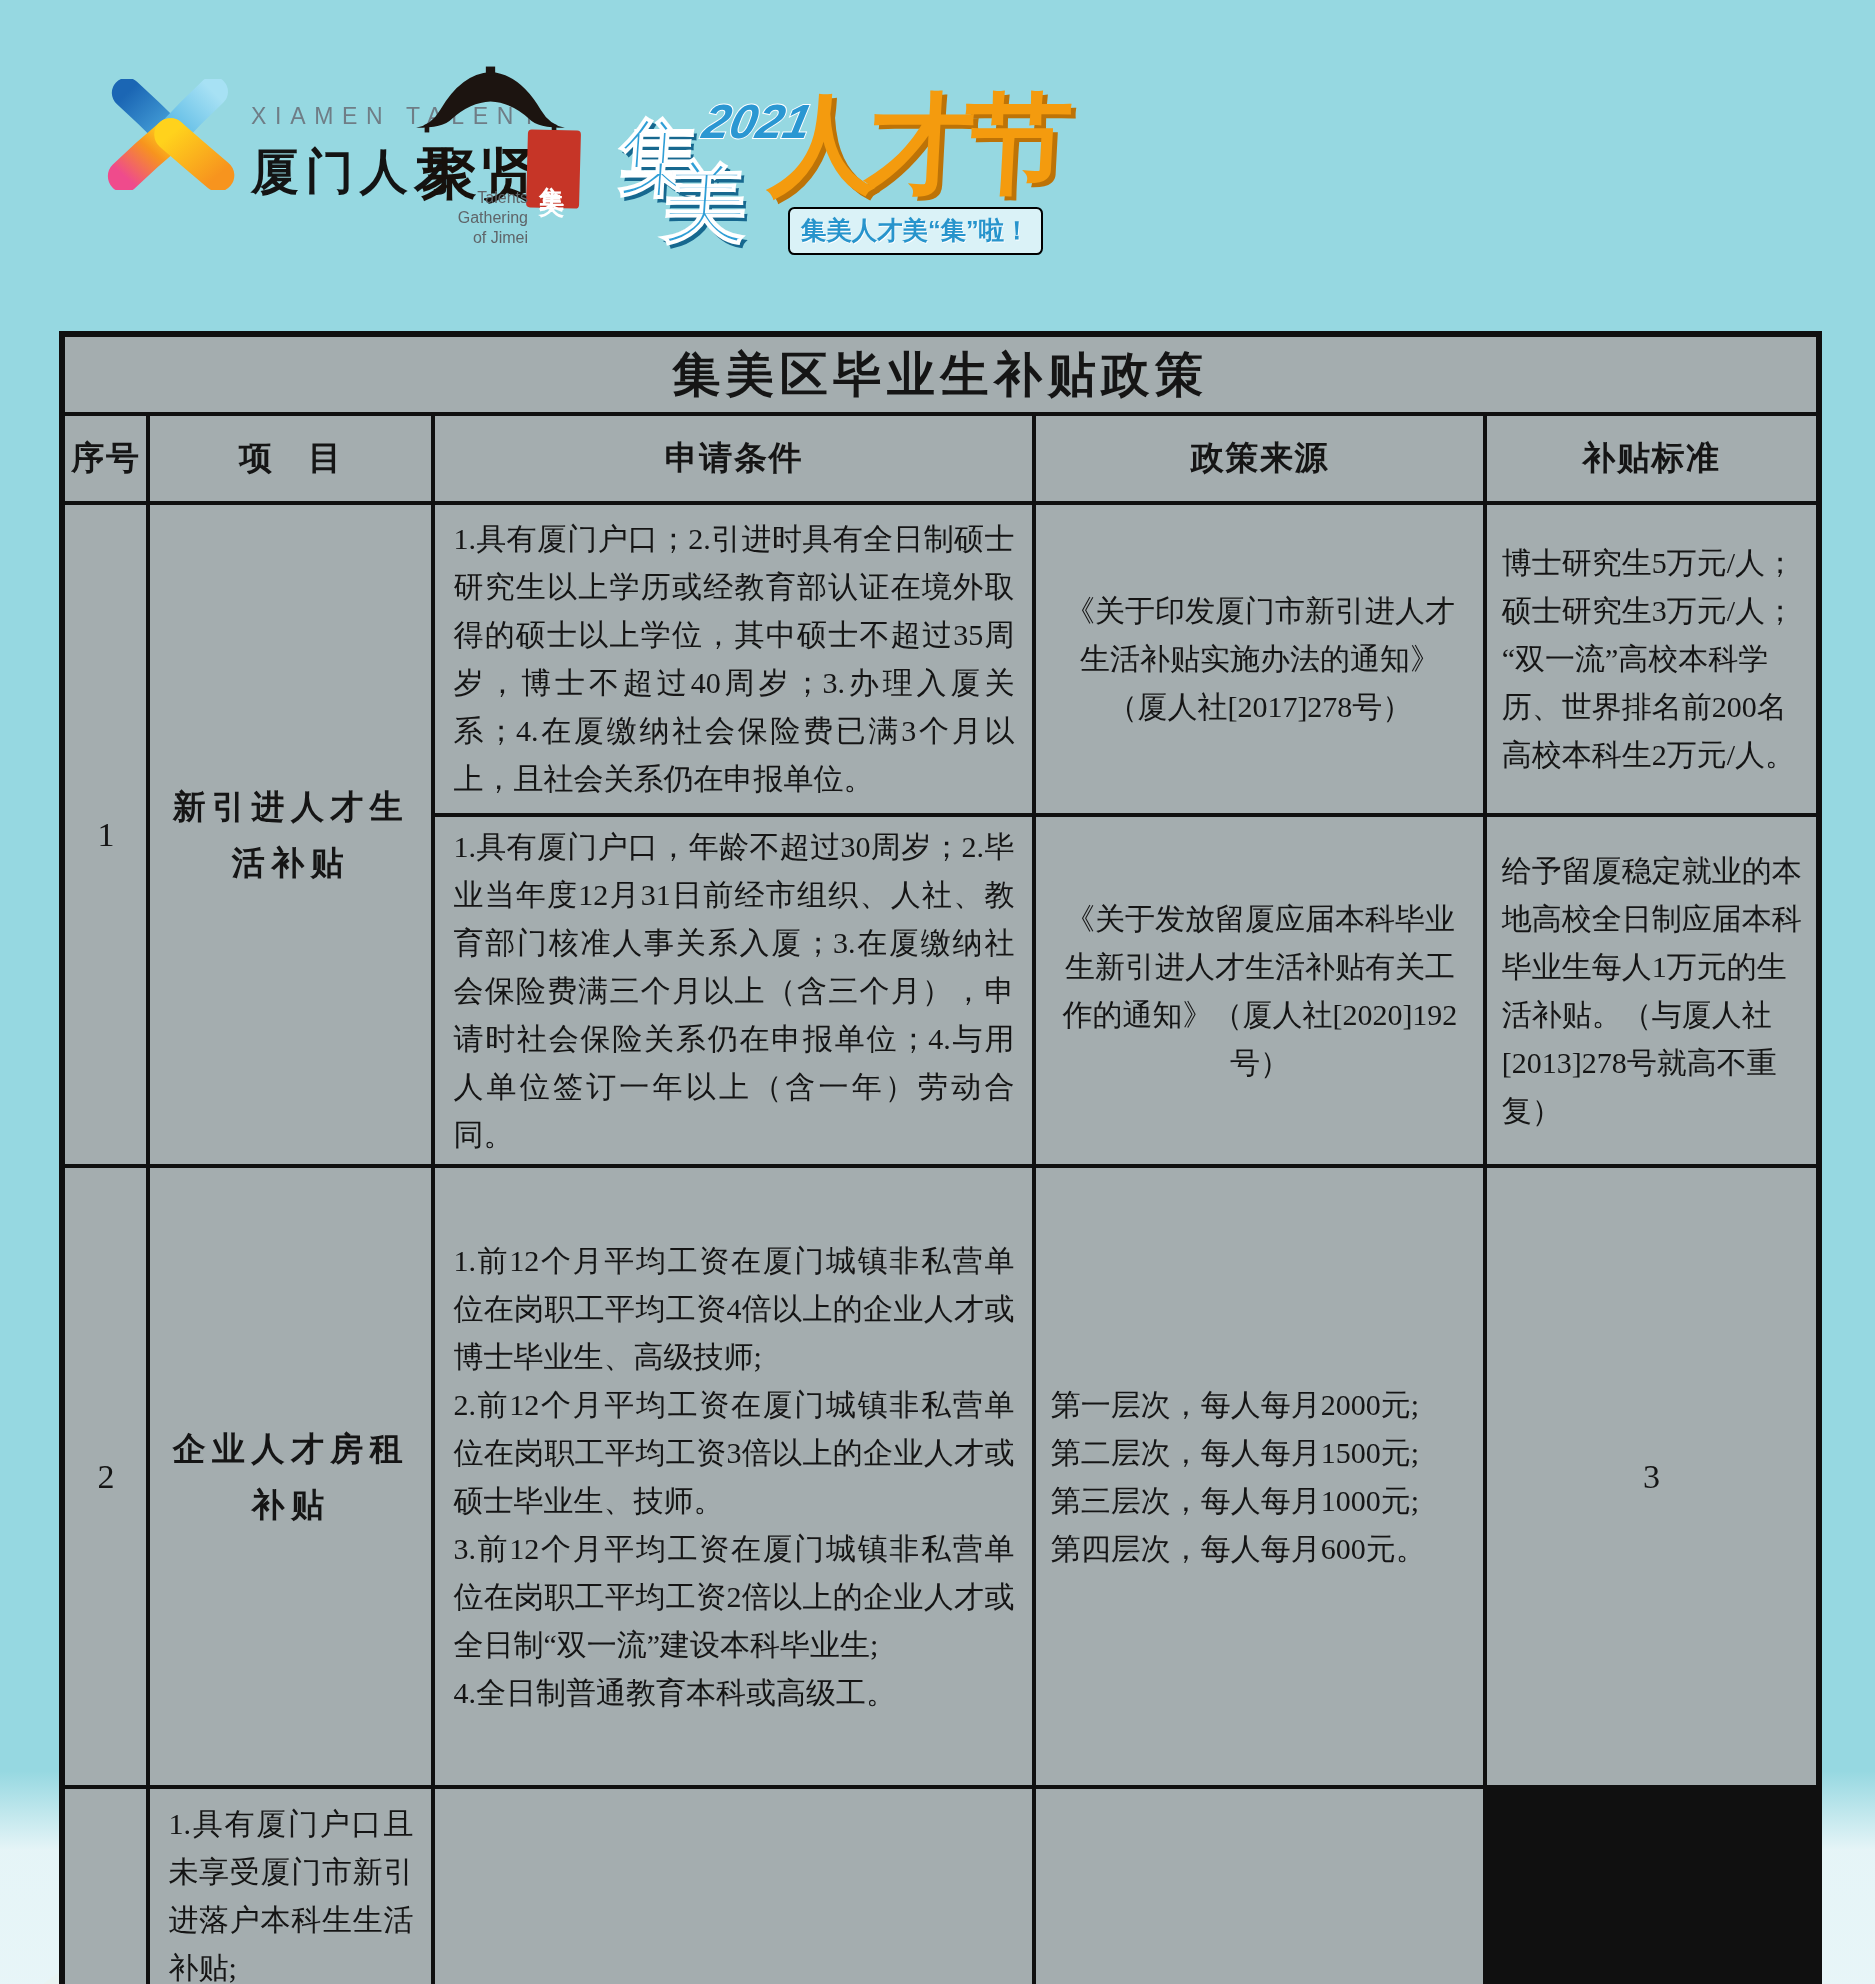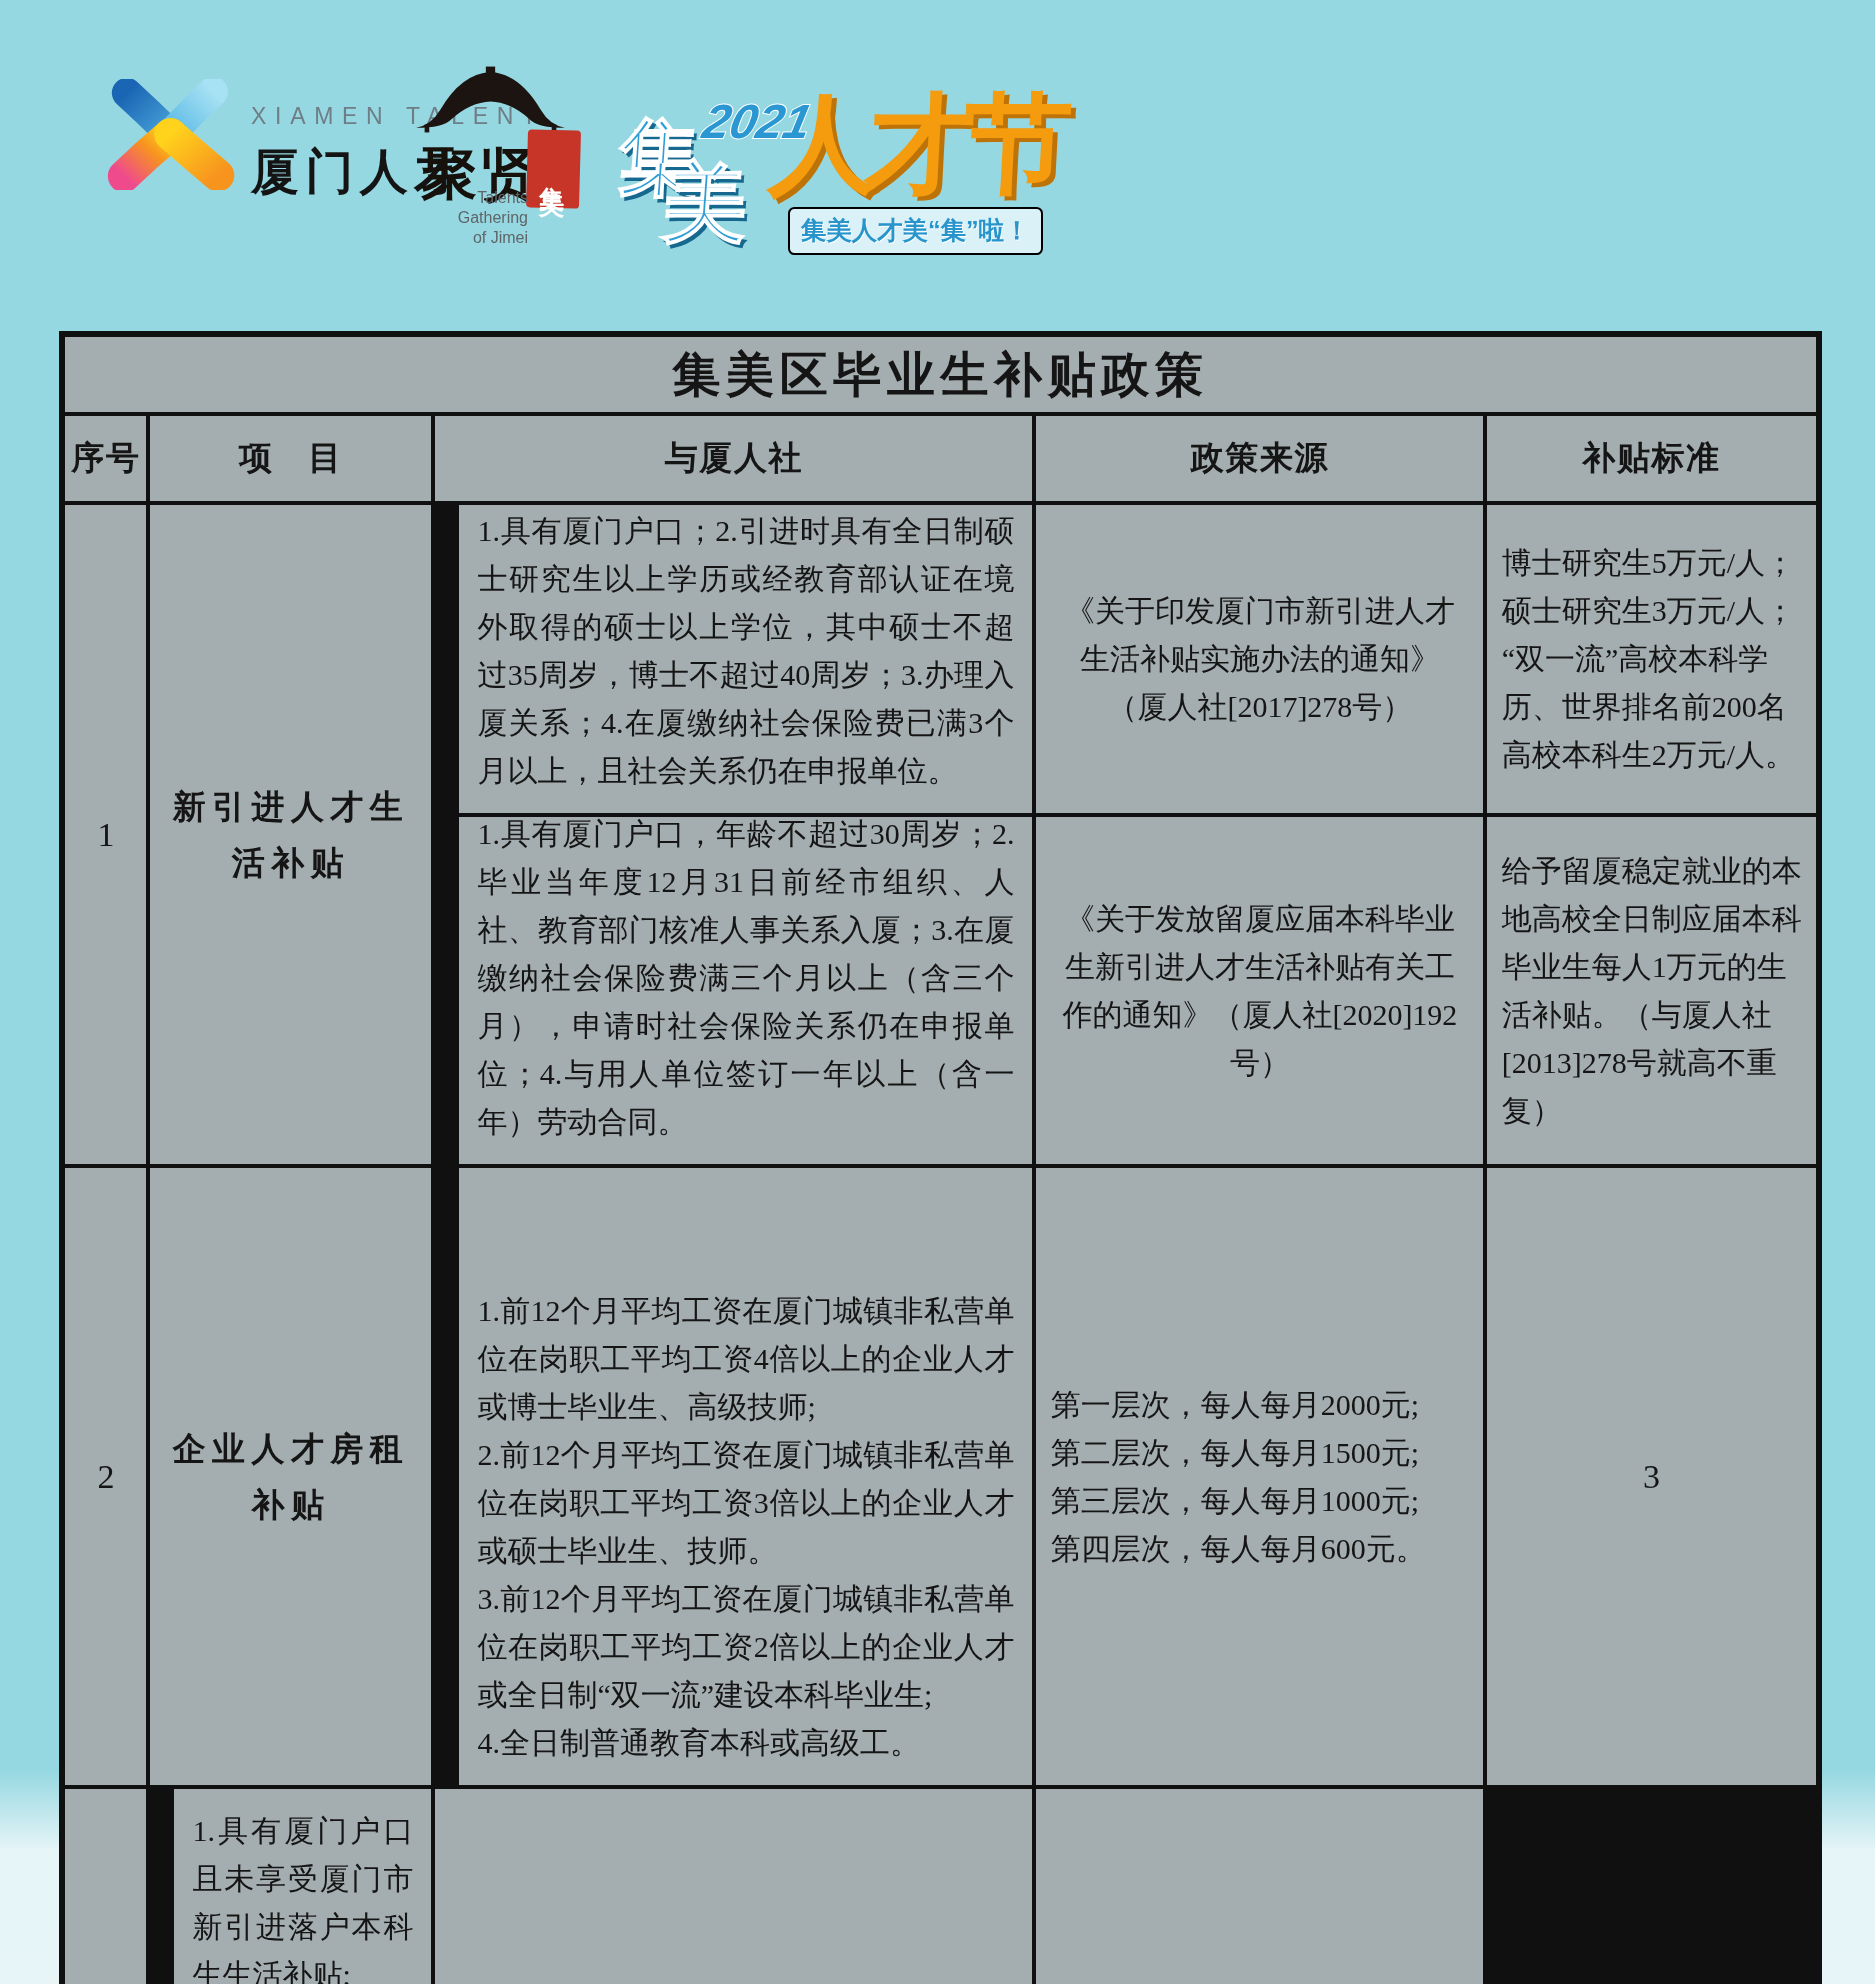--- a/index.html
+++ b/index.html
@@ -40,21 +40,21 @@
      background:#101010;padding:6.4px;display:grid;gap:4px;z-index:10;
      grid-template-columns:81px 281px 597px 447px 1fr;
      grid-template-rows:75px 85px 308px 347px 617px 1fr;}
   .cell{background:rgba(234,247,250,0.68);box-sizing:border-box;color:#151515;}
   .tcell{grid-column:1/-1;display:flex;align-items:center;justify-content:center;
      font-size:48px;font-weight:bold;letter-spacing:5.6px;}
   .hcell{display:flex;align-items:center;justify-content:center;font-size:33px;font-weight:bold;letter-spacing:1.6px;}
   .nocell{display:flex;align-items:center;justify-content:center;font-size:34px;}
   .pcell{display:flex;align-items:center;justify-content:center;text-align:center;
      font-size:33px;font-weight:bold;letter-spacing:6.4px;line-height:1.7;padding:0 13.5px;}
-  .ccell{display:flex;align-items:flex-end;padding:18px 18px;margin-left:24px;}
+  .ccell{display:flex;align-items:center;padding:11px 18px;}
   .ccell .inner{width:100%;font-size:30px;line-height:1.6;text-align:justify;text-justify:inter-ideograph;}
   .scell{display:flex;align-items:center;justify-content:center;text-align:center;padding:9.5px 19px;}
   .scell .inner{width:100%;font-size:30px;line-height:1.6;}
   .bcell{display:flex;align-items:center;padding:11px 10px 11px 14.3px;}
   .bcell .inner{width:100%;font-size:30px;line-height:1.6;text-align:left;}
   .prewrap{white-space:pre-line;}
   .span2{grid-row:3/5;}
 </style>
 </head>
 <body>
@@ -295,21 +295,21 @@
       <div class="rcj">人才节</div>
       <div class="tagline">集美人才美“集”啦！</div>
     </div>
   </div>
 
   <div class="policy-table">
     <div class="cell tcell">集美区毕业生补贴政策</div>
 
     <div class="cell hcell">序号</div>
     <div class="cell hcell">项　目</div>
-    <div class="cell hcell">与厦人社</div>
+    <div class="cell hcell">申请条件</div>
     <div class="cell hcell">政策来源</div>
     <div class="cell hcell">补贴标准</div>
 
     <div class="cell nocell span2">1</div>
     <div class="cell pcell span2">新引进人才生活补贴</div>
 
     <div class="cell ccell">
       <div class="inner">1.具有厦门户口；2.引进时具有全日制硕士研究生以上学历或经教育部认证在境外取得的硕士以上学位，其中硕士不超过35周岁，博士不超过40周岁；3.办理入厦关系；4.在厦缴纳社会保险费已满3个月以上，且社会关系仍在申报单位。</div>
     </div>
     <div class="cell scell">

